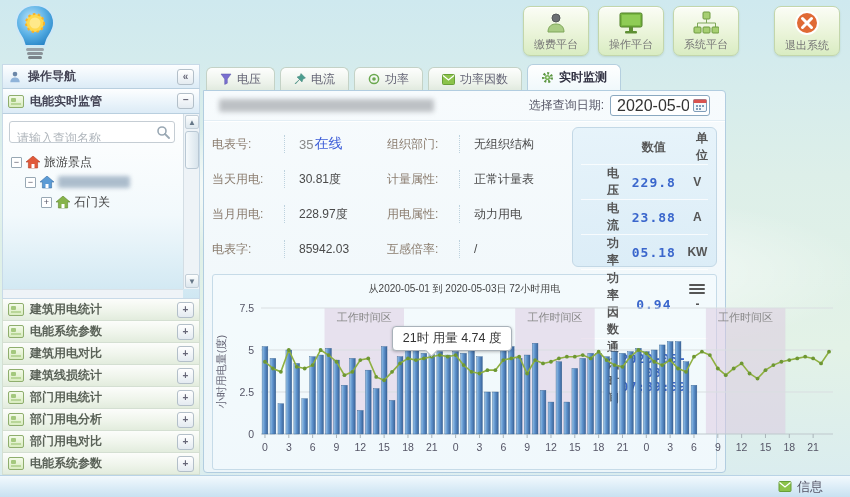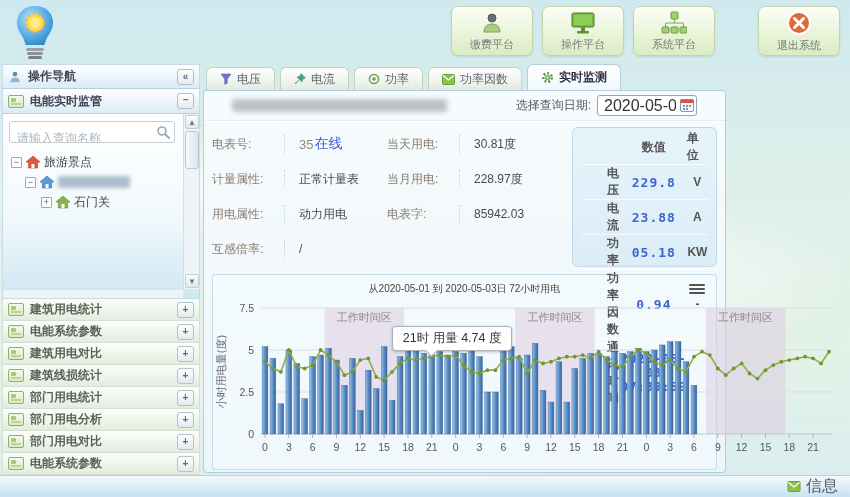--- a/index.html
+++ b/index.html
@@ -12,36 +12,36 @@
       radial-gradient(ellipse 360px 110px at 72% 55%, rgba(255,255,255,.7), rgba(255,255,255,0) 70%),
       radial-gradient(ellipse 420px 140px at 45% 80%, rgba(255,255,255,.55), rgba(255,255,255,0) 70%),
       linear-gradient(180deg,#cfe9ef 0%,#ddefe9 35%,#e3f2e7 70%,#d9ecf0 100%);
   }
 
   
   .top-header { position:absolute; top:0; left:0; width:850px; height:62px; }
   .logo { position:absolute; left:12px; top:3px; width:46px; height:58px; }
   .hbtns { position:absolute; right:10px; top:6px; display:flex; gap:9px; }
   .hbtn {
-    width:82px; height:50px; border:1px solid #c3d6ab; border-radius:7px;
+    width:66px; height:50px; border:1px solid #c3d6ab; border-radius:7px;
     background:linear-gradient(180deg,#fbfdf6 0%,#eaf4d9 55%,#d9ecc2 100%);
     box-shadow:inset 0 1px 0 #fff,0 1px 2px rgba(120,150,120,.25);
     display:flex; flex-direction:column; align-items:center; justify-content:center; gap:2px;
     cursor:pointer;
   }
-  .hbtn.exit { margin-left:34px; }
+  .hbtn.exit { margin-left:26px; }
   .hbtn .lbl { font-size:11px; color:#777; }
 
   
   .statusbar {
     position:absolute; left:0; bottom:0; width:850px; height:22px;
     background:linear-gradient(180deg,#f2f9fd 0%,#d9ebf6 60%,#c8e1f1 100%);
     border-top:1px solid #b9d3e6;
-    display:flex; align-items:center; justify-content:flex-end; gap:5px; padding-right:12px;
-    font-size:16px; color:#556;
+    display:flex; align-items:center; justify-content:flex-end; gap:5px; padding-right:27px;
+    font-size:13px; color:#556;
   }
 
   
   .sidebar { position:absolute; left:2px; top:64px; width:198px; height:411px; display:flex; flex-direction:column; }
   .side-hdr {
     height:25px; flex:0 0 25px; display:flex; align-items:center; gap:6px; padding:0 5px;
     background:linear-gradient(180deg,#fdfeff 0%,#e9f3fa 60%,#dcebf6 100%);
     border:1px solid #c8daE8; border-bottom-color:#b9cfdf;
     font-size:12px; font-weight:bold; color:#445;
   }
@@ -104,21 +104,21 @@
   }
   .tab.active {
     height:26px; background:linear-gradient(180deg,#ffffff,#f0f8fb);
     border-color:#b5cfdf; color:#334; font-weight:bold;
   }
   .panel {
     position:absolute; left:0; top:26px; right:0; bottom:0;
     border:1px solid #b2cde0; border-radius:0 4px 4px 4px;
     background:linear-gradient(180deg,#f7fbfd 0%,#ecf5f9 100%);
   }
-  .title-row { height:30px; display:flex; align-items:center; padding:0 28px;
+  .title-row { height:30px; display:flex; align-items:center; padding:0 15px;
     border-bottom:1px solid #e3eef5; box-shadow:0 1px 0 #fff; }
   .blur-title { width:215px; height:13px; background:#bdc1c5; border-radius:2px; filter:blur(2.5px); }
   .title-row .grow { flex:1; }
   .date-label { font-size:12px; color:#556; margin-right:6px; }
   .date-box { position:relative; width:100px; height:21px; }
   .date-input { width:100%; height:21px; border:1px solid #8aa8c0; border-radius:3px; padding:0 20px 0 6px;
     font-size:16px; color:#333; background:#fff; font-family:inherit; }
   .cal-icon { position:absolute; right:3px; top:3px; cursor:pointer; }
 
   .content-row { display:flex; padding:6px 8px 0 8px; gap:10px; height:146px; }
@@ -133,21 +133,21 @@
     flex:1; border:1px solid #c3d8e6; border-radius:6px;
     background:linear-gradient(180deg,rgba(228,242,250,.85),rgba(214,234,246,.8));
     padding:2px 8px; font-size:12px; color:#555;
   }
   .readings table { width:100%; border-collapse:collapse; }
   .readings th { font-weight:bold; color:#555; height:23px; }
   .readings td { height:23px; border-top:1px solid rgba(255,255,255,.75); }
   .readings .c-name { width:88px; padding-left:26px; font-weight:bold; }
   .readings .c-val { text-align:center; font-family:"DejaVu Sans Mono",monospace; font-weight:bold; color:#3a66cc; font-size:13px; letter-spacing:1px;}
   .readings .c-unit { width:52px; text-align:center; font-weight:bold; }
-  .readings .hdr-val { text-align:center; } .readings .hdr-unit { text-align:left; }
+  .readings .hdr-val { text-align:center; } .readings .hdr-unit { text-align:right; }
 
   .chart-panel {
     margin:7px 8px 0 8px; height:196px;
     border:1px solid #c6dbe8; border-radius:3px;
     background:rgba(247,252,254,.45);
   }
   .chart-title-row { height:27px; display:flex; align-items:center; padding:0 8px; }
   .chart-title { flex:1; text-align:center; font-size:10px; color:#444; }
   .burger { width:22px; height:17px; border-radius:3px; cursor:pointer; display:flex; flex-direction:column; justify-content:center; gap:2px; padding:0 3px;}
   .burger i { display:block; height:2px; background:#555; border-radius:1px; }
@@ -387,20 +387,24 @@
     </div>
 
     <div class="content-row">
       <div class="info-grid">
         <div class="field">
           <span class="flabel">电表号:</span>
           <span class="fval">
               <span class="meter-no">35</span>
               <span class="online">在线</span>
             </span>
+        </div>
+        <div class="field">
+          <span class="flabel">组织部门:</span>
+          <span class="fval">无组织结构</span>
         </div>
         <div class="field">
           <span class="flabel">当天用电:</span>
           <span class="fval">30.81度</span>
         </div>
         <div class="field">
           <span class="flabel">计量属性:</span>
           <span class="fval">正常计量表</span>
         </div>
         <div class="field">

